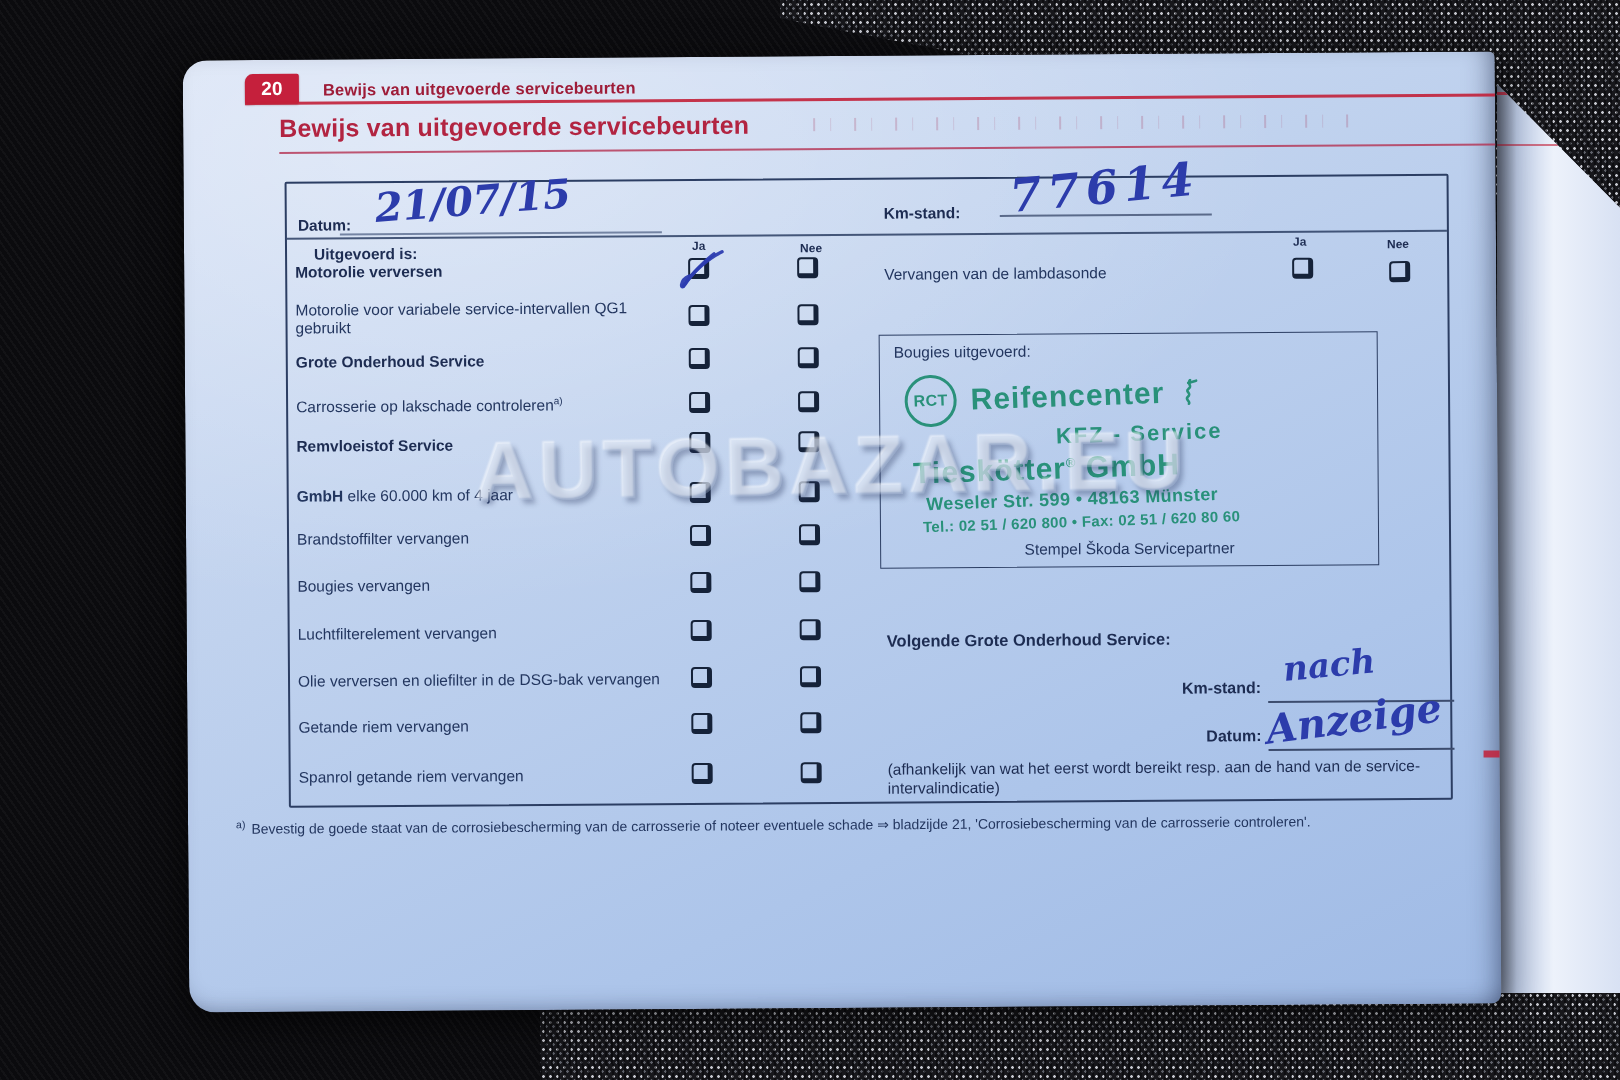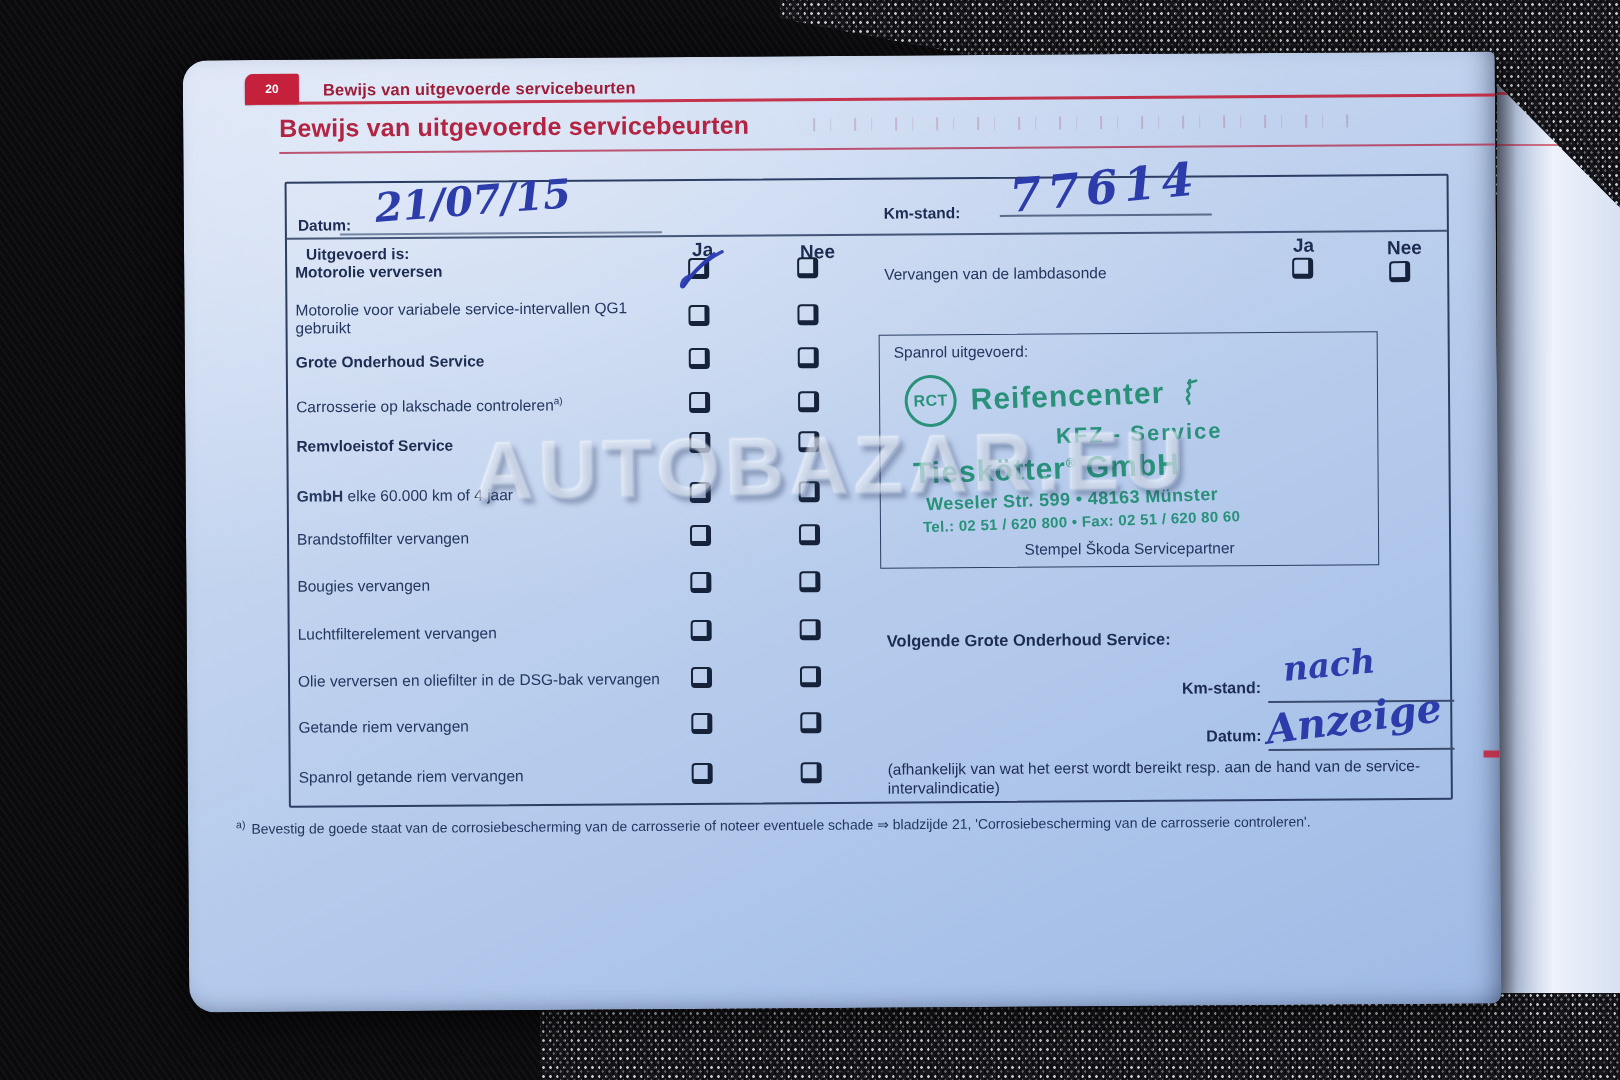--- a/index.html
+++ b/index.html
@@ -45,21 +45,21 @@
       linear-gradient(155deg,#d6e1f5 0%,#c0d2ee 38%,#adc5ea 72%,#9fbae5 100%);
     border-radius:24px 6px 10px 26px;
     box-shadow:0 10px 40px rgba(0,0,0,.65), inset -20px 0 26px -16px rgba(25,35,65,.5), inset 0 -14px 22px -14px rgba(25,35,65,.35);
     transform:rotate(-0.4deg);
   }
   .abs{position:absolute;}
   .b{font-weight:bold;color:#1d2c52;}
 
   
   .tab{left:62px;top:14px;width:54px;height:30px;background:#c5203c;border-radius:8px 2px 2px 2px;
-    color:#fff;font-weight:bold;font-size:12px;display:flex;align-items:center;justify-content:center;
+    color:#fff;font-weight:bold;font-size:19px;display:flex;align-items:center;justify-content:center;
     box-shadow:0 1px 2px rgba(80,10,20,.4);}
   .hdr-title{left:140px;top:21px;font-size:16.5px;font-weight:bold;color:#9e1c38;letter-spacing:.2px;}
   .hdr-line{left:62px;top:42px;width:1250px;height:2.5px;background:#c22038;opacity:.9;}
   .ghost-row{left:630px;top:62px;width:540px;height:13px;opacity:.45;filter:blur(.4px);
     background:repeating-linear-gradient(90deg, rgba(165,60,95,.55) 0 2px, rgba(0,0,0,0) 2px 17px, rgba(165,60,95,.35) 17px 18px, rgba(0,0,0,0) 18px 41px);}
   .sec-title{left:96px;top:54px;font-size:25px;font-weight:bold;color:#b22441;letter-spacing:.2px;}
   .title-line{left:96px;top:92px;width:1216px;height:2px;background:#b43050;opacity:.8;}
 
   
   .formbox{left:101px;top:122px;width:1160px;height:622px;border:2px solid #2c3e63;border-radius:2px;}
@@ -117,21 +117,21 @@
   .footnote{left:48px;top:758px;width:1210px;font-size:14px;color:#23365f;}
   .footnote sup{font-size:10.5px;margin-right:6px;}
 
   .watermark{
     left:290px;top:364px;font-size:82px;font-weight:bold;letter-spacing:5px;
     color:rgba(190,205,232,.30);
     text-shadow:-2px -2px 2px rgba(255,255,255,.55), 3px 4px 5px rgba(40,55,95,.35);
     transform:rotate(-0.5deg);pointer-events:none;white-space:nowrap;
   }
   .regmark{left:1296px;top:699px;width:16px;height:7px;background:#c22038;opacity:.85;}
-  .jaNeeHdr{font-size:19px;color:#1d2c52;font-weight:bold;}
+  .jaNeeHdr{font-size:12px;color:#1d2c52;font-weight:bold;}
 </style>
 </head>
 <body>
 
 <div class="weave"></div>
 <div class="fabric fabric-top"></div>
 <div class="fabric fabric-bottom"></div>
 
 <div class="right-page">
   <div class="redline" style="top:34px;height:2.5px;"></div>
@@ -155,21 +155,21 @@
     <div class="abs lbl-b" style="left:11px;top:33px;">Datum:</div>
     <div class="abs hand" style="left:88px;top:-6px;font-size:40px;transform:rotate(-4deg);">21/07/15</div>
     <div class="abs date-under"></div>
 
     <div class="abs lbl-b" style="left:597px;top:25px;">Km-stand:</div>
     <div class="abs hand" style="left:723px;top:-18px;font-size:46px;transform:rotate(-5deg);letter-spacing:6px;">77614</div>
     <div class="abs km-under"></div>
 
     <div class="abs rule-main"></div>
 
-    <div class="abs lbl-b" style="left:19px;top:62px;">Uitgevoerd is:</div>
+    <div class="abs lbl-b" style="left:27px;top:62px;">Uitgevoerd is:</div>
 
     <div class="abs jaNeeHdr" style="left:405px;top:58px;">Ja</div>
     <div class="abs jaNeeHdr" style="left:513px;top:61px;">Nee</div>
 
     <div class="abs" id="checklist-rows" style="left:0;top:0;width:560px;height:622px;">
         <div class="chkrow" style="top: 77px;">
           <div class="chklabel b">Motorolie verversen</div>
           <span class="cb cb-ja">
             <svg class="check" viewBox="0 0 47 43">
               <path d="M5 37 C14 23 31 9 44 3"></path>
@@ -236,21 +236,21 @@
       </div>
 
     <div class="abs jaNeeHdr" style="left:1006px;top:58px;">Ja</div>
     <div class="abs jaNeeHdr" style="left:1100px;top:61px;">Nee</div>
 
     <div class="abs lbl" style="left:597px;top:86px;">Vervangen van de lambdasonde</div>
     <span class="cb" style="left:1005px;top:81px;"></span>
     <span class="cb" style="left:1102px;top:85px;"></span>
 
     <div class="abs stampbox">
-      <div class="abs lbl" style="left:14px;top:8px;">Spanrol uitgevoerd:</div>
+      <div class="abs lbl" style="left:14px;top:8px;">Bougies uitgevoerd:</div>
       <div class="stamp">
         <div class="r1">
           <span class="rct">RCT</span>
           <span class="st-big">Reifencenter</span>
           <svg width="22" height="26" viewBox="0 0 22 26">
             <path d="M12 1 C 8 5, 15 7, 10 10 C 6 13, 14 14, 9 18 C 6 21, 12 22, 10 25" fill="none" stroke="#1f8d72" stroke-width="2.6" stroke-linecap="round"></path>
             <path d="M10 4 L18 2" stroke="#1f8d72" stroke-width="2.6" stroke-linecap="round"></path>
           </svg>
         </div>
         <div class="st-mid">KFZ - Service</div>

